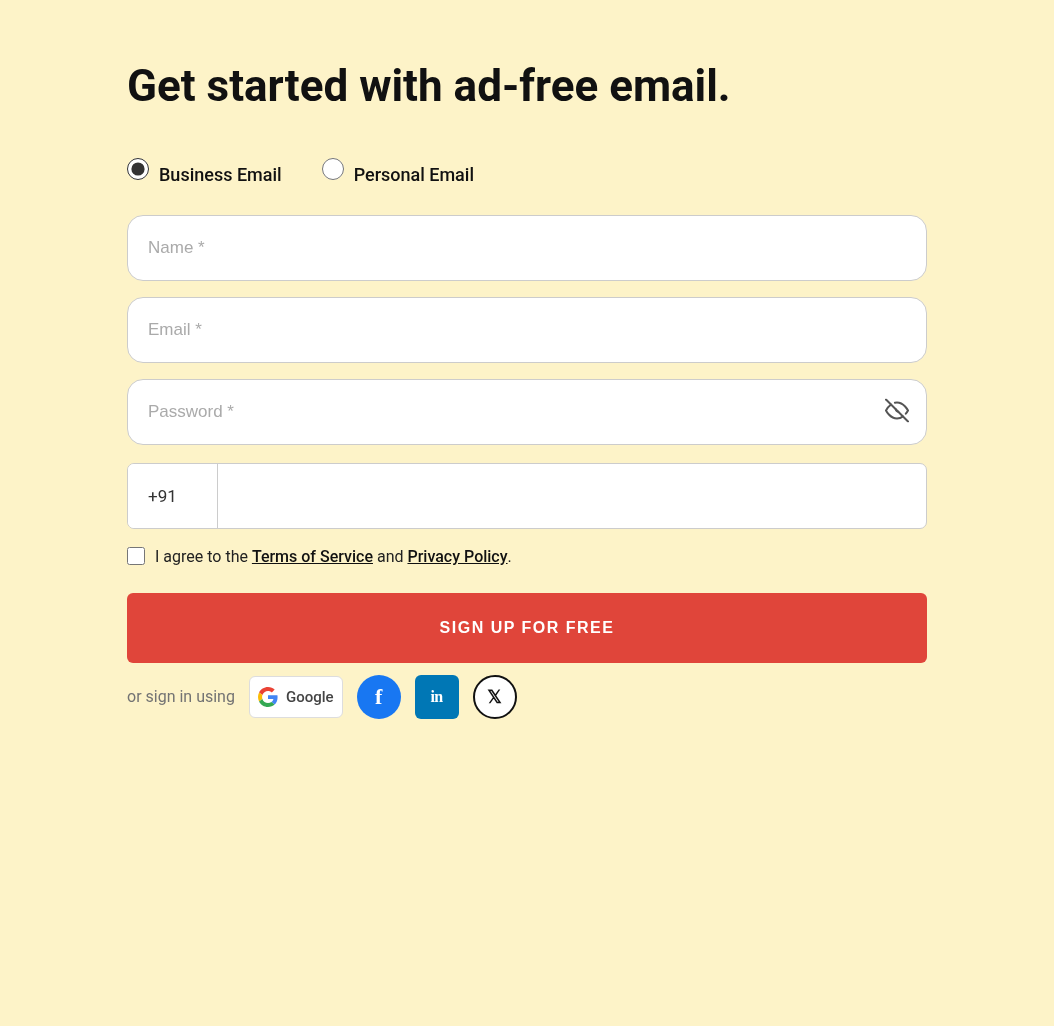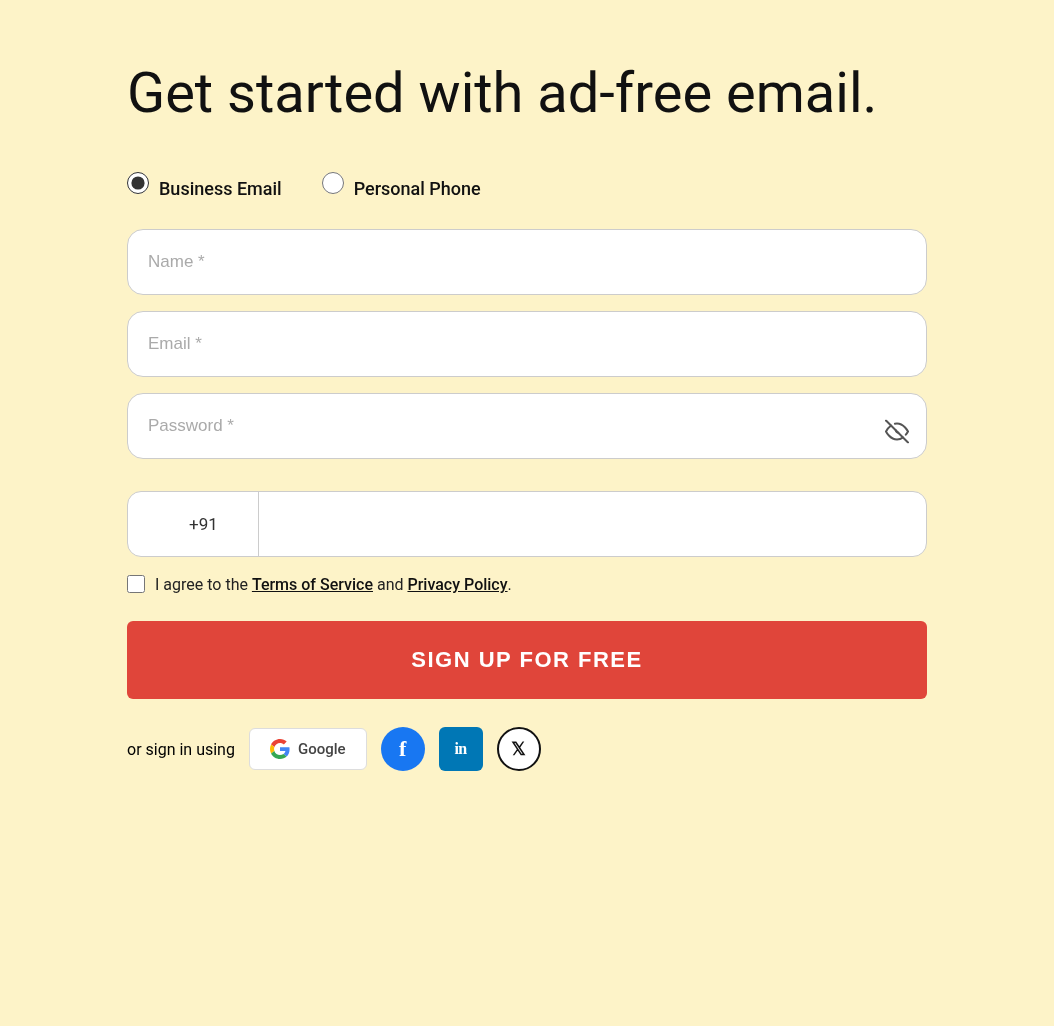--- a/index.html
+++ b/index.html
@@ -16,22 +16,22 @@
       justify-content: center;
       padding: 60px 20px;
     }
 
     .container {
       width: 800px;
       max-width: 100%;
     }
 
     .page-title {
-      font-size: 56px;
-      font-weight: 400;
+      font-size: 44px;
+      font-weight: 700;
       color: #111;
       margin-bottom: 40px;
       line-height: 1.2;
     }
 
     .radio-group {
       display: flex;
       gap: 40px;
       margin-bottom: 30px;
       align-items: center;
@@ -73,45 +73,44 @@
     .form-field::placeholder {
       color: #aaa;
     }
 
     .password-wrapper {
       position: relative;
       margin-bottom: 16px;
     }
 
     .password-wrapper .form-field {
-      margin-bottom: 16px;
+      margin-bottom: 2px;
       width: 100%;
       padding-right: 49px;
     }
 
     .eye-icon {
       position: absolute;
       right: 18px;
       top: 50%;
       transform: translateY(-50%);
       cursor: pointer;
       color: #666;
       font-size: 20px;
       user-select: none;
     }
 
     .phone-row {
       display: flex;
       gap: 0;
       margin-bottom: 16px;
       border: 1.5px solid #ccc;
-      border-radius: 14px;
+      border-radius: 7px;
       background: #fff;
       overflow: hidden;
-      padding-left: 41px;
     }
 
     .phone-country {
       padding: 22px 20px;
       font-size: 17px;
       color: #333;
       border-right: 1.5px solid #ccc;
       background: #fff;
       min-width: 90px;
       display: flex;
@@ -160,45 +159,45 @@
       font-weight: 500;
     }
 
     .signup-btn {
       width: 100%;
       padding: 26px;
       background-color: #e0453a;
       color: #fff;
       border: none;
       border-radius: 6px;
-      font-size: 22px;
+      font-size: 16px;
       font-weight: 700;
       letter-spacing: 1.5px;
       text-transform: uppercase;
       cursor: pointer;
-      margin-bottom: 28px;
+      margin-bottom: 12px;
     }
 
     .social-signin {
       display: flex;
       align-items: center;
       gap: 14px;
       flex-wrap: wrap;
     }
 
     .social-text {
       font-size: 16px;
-      color: #000000;
+      color: #737373;
     }
 
     .google-btn {
       display: flex;
       align-items: center;
       gap: 8px;
-      padding: 10px 20px;
+      padding: 10px 8px;
       border: 1.5px solid #ddd;
       border-radius: 6px;
       background: #fff;
       font-size: 15px;
       font-weight: 500;
       color: #444;
       cursor: pointer;
       text-decoration: none;
     }
 
@@ -259,21 +258,21 @@
 
   <h1 class="page-title">Get started with ad-free email.</h1>
 
   <div class="radio-group">
     <label class="radio-option">
       <input type="radio" name="emailType" value="business" checked="" style="">
       <span class="radio-label">Business Email</span>
     </label>
     <label class="radio-option">
       <input type="radio" name="emailType" value="personal" style="">
-      <span class="radio-label">Personal Phone</span>
+      <span class="radio-label">Personal Email</span>
     </label>
   </div>
 
   <input type="text" class="form-field" placeholder="Name *" style="">
 
   <input type="email" class="form-field" placeholder="Email *" style="">
 
   <div class="password-wrapper">
     <input type="password" class="form-field" placeholder="Password *" style="">
     <span class="eye-icon">

